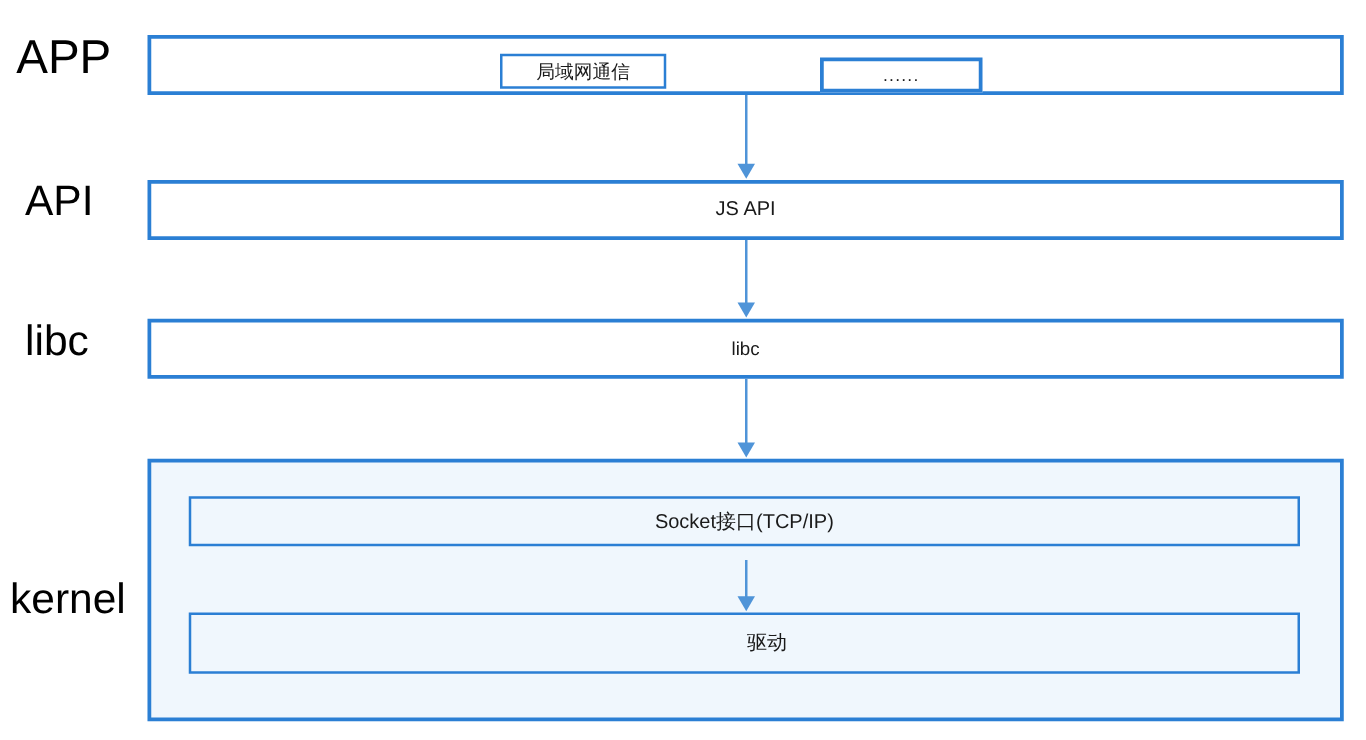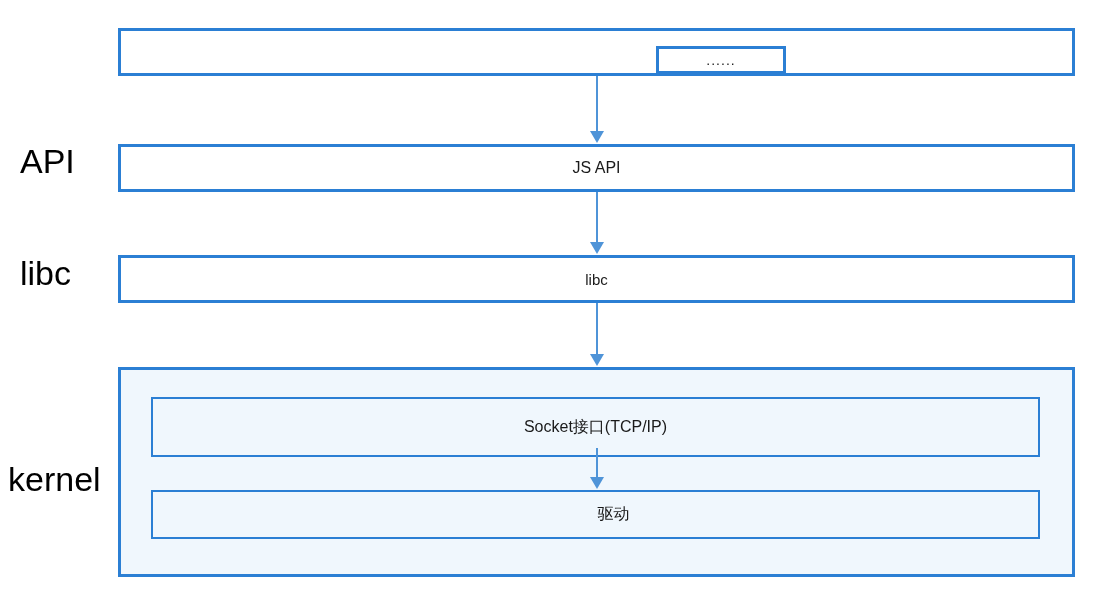--- a/index.html
+++ b/index.html
@@ -61,21 +61,21 @@
     background: var(--bg);
     display: flex;
     align-items: center;
     justify-content: center;
     color: var(--text);
     font-size: 15px;
     white-space: nowrap;
   }
   .box-lan    { left: 400px; top: 43px;  width: 133px; height: 28px; }
   .box-dots   { left: 656px; top: 46px;  width: 130px; height: 28px; border-width: 3px; font-size: 14px; letter-spacing: 1px; }
-  .box-socket { left: 151px; top: 397px; width: 889px; height: 60px; background: var(--kernel-fill); font-size: 16px; }
+  .box-socket { left: 151px; top: 397px; width: 889px; height: 40px; background: var(--kernel-fill); font-size: 16px; }
   .box-driver { left: 151px; top: 490px; width: 889px; height: 49px; background: var(--kernel-fill); font-size: 16px; padding-left: 36px; }
 
   .arrow {
     position: absolute;
     left: 590px;
     width: 14px;
   }
   .arrow .stem {
     position: absolute;
     left: 6px;
@@ -97,25 +97,27 @@
   .arrow-1 { top: 76px;  height: 67px; }
   .arrow-2 { top: 192px; height: 62px; }
   .arrow-3 { top: 303px; height: 63px; }
   .arrow-4 { top: 448px; height: 41px; }
 </style>
 </head>
 <body>
 
 <div class="stage">
 
+  <div class="layer-label label-app">APP</div>
   <div class="layer-label label-api">API</div>
   <div class="layer-label label-libc">libc</div>
   <div class="layer-label label-kernel">kernel</div>
 
   <div class="row-box box-app"></div>
+  <div class="inner-box box-lan">局域网通信</div>
   <div class="inner-box box-dots">......</div>
 
   <div class="arrow arrow-1">
     <div class="stem"></div>
     <div class="head"></div>
   </div>
 
   <div class="row-box box-api">JS API</div>
 
   <div class="arrow arrow-2">

